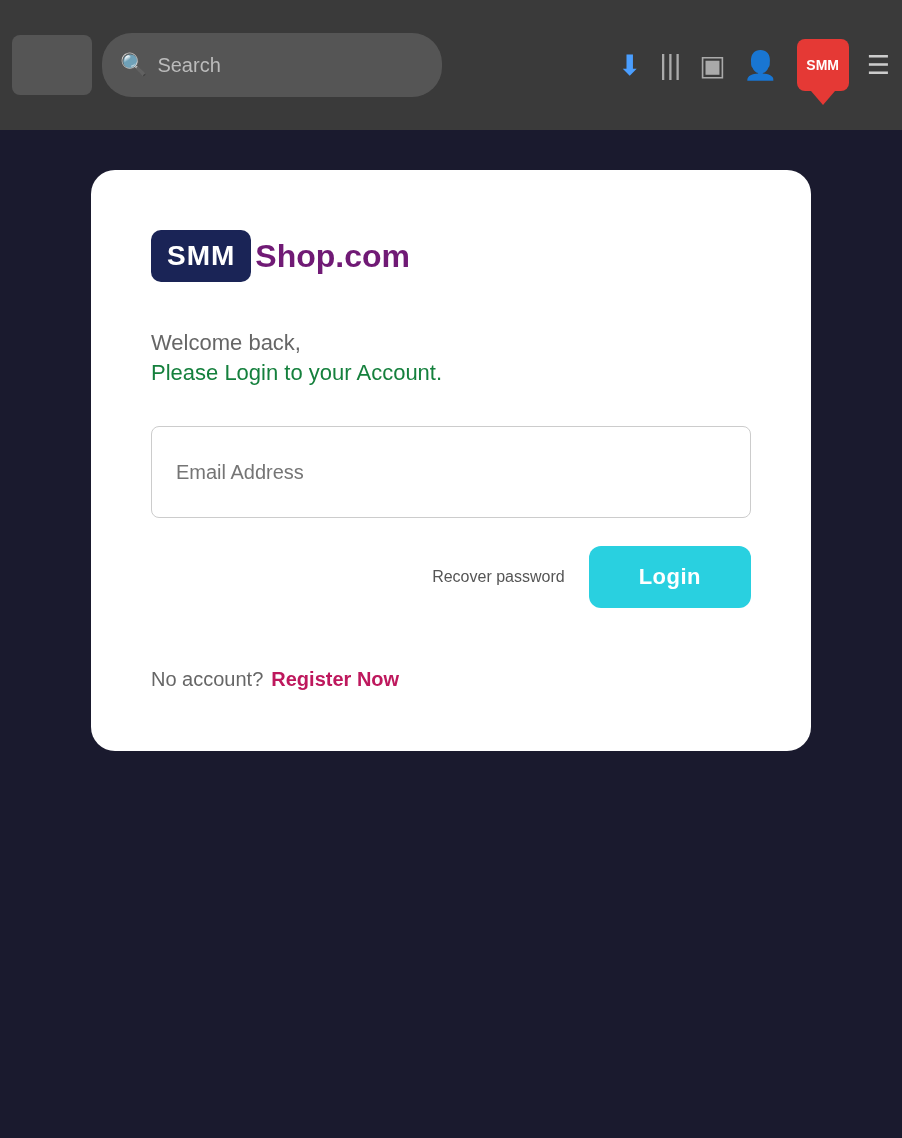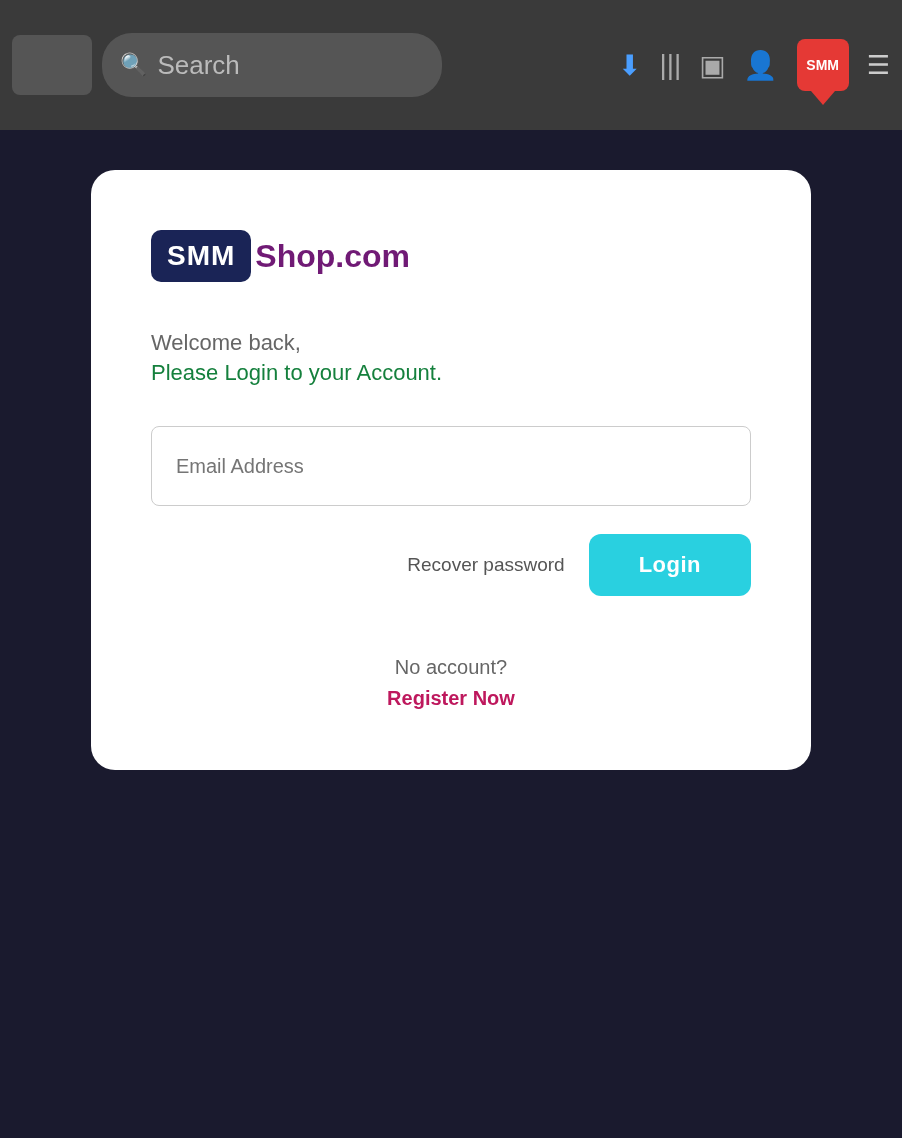--- a/index.html
+++ b/index.html
@@ -43,21 +43,21 @@
       gap: 10px;
     }
 
     .search-icon-wrap {
       color: #aaa;
       font-size: 22px;
     }
 
     .search-text {
       color: #bbb;
-      font-size: 26px;
+      font-size: 20px;
     }
 
     .toolbar-icons {
       display: flex;
       align-items: center;
       gap: 18px;
       margin-left: auto;
     }
 
     .toolbar-icon {
@@ -161,41 +161,41 @@
       font-size: 22px;
       color: #15803d;
     }
 
     .form-group {
       margin-bottom: 20px;
     }
 
     .form-input {
       width: 100%;
-      height: 80px;
+      height: 92px;
       border: 1.5px solid #ccc;
       border-radius: 8px;
       padding: 0 24px;
       font-size: 20px;
       color: #a16207;
       outline: none;
       background: #fff;
     }
 
     .form-actions {
       display: flex;
       align-items: center;
       justify-content: flex-end;
       gap: 24px;
       margin-top: 28px;
       margin-bottom: 60px;
     }
 
     .recover-link {
-      font-size: 19px;
+      font-size: 16px;
       color: #555;
       text-decoration: none;
       cursor: pointer;
     }
 
     .login-btn {
       background: #29d0e0;
       color: white;
       font-size: 22px;
       font-weight: 700;
@@ -217,21 +217,20 @@
       color: #6060cc;
       cursor: pointer;
       text-decoration: none;
     }
 
     .no-account-row {
       display: flex;
       align-items: center;
       gap: 8px;
       font-size: 20px;
-      flex-direction: column;
     }
 
     .no-account-text {
       color: #666;
     }
 
     .register-link {
       color: #be185d;
       font-weight: 600;
       cursor: pointer;

